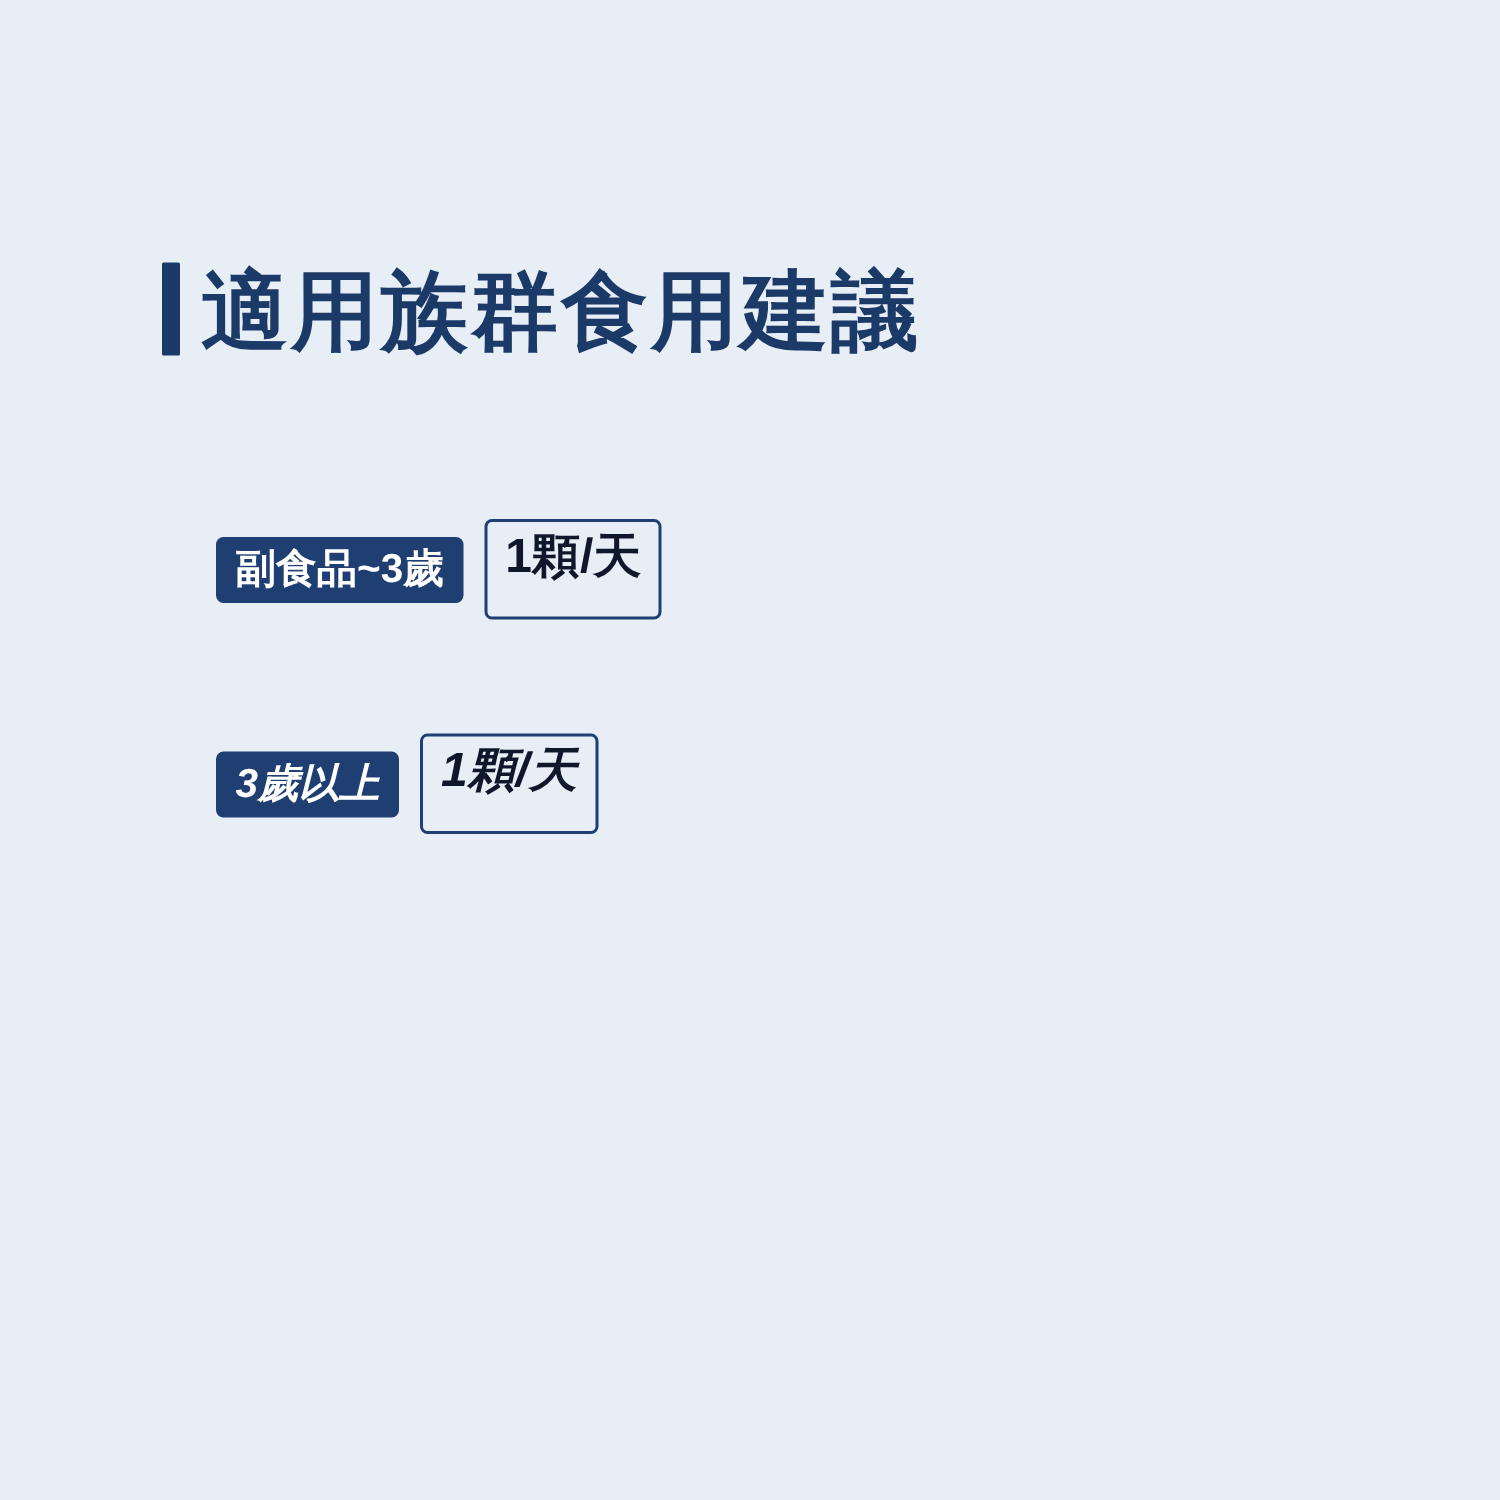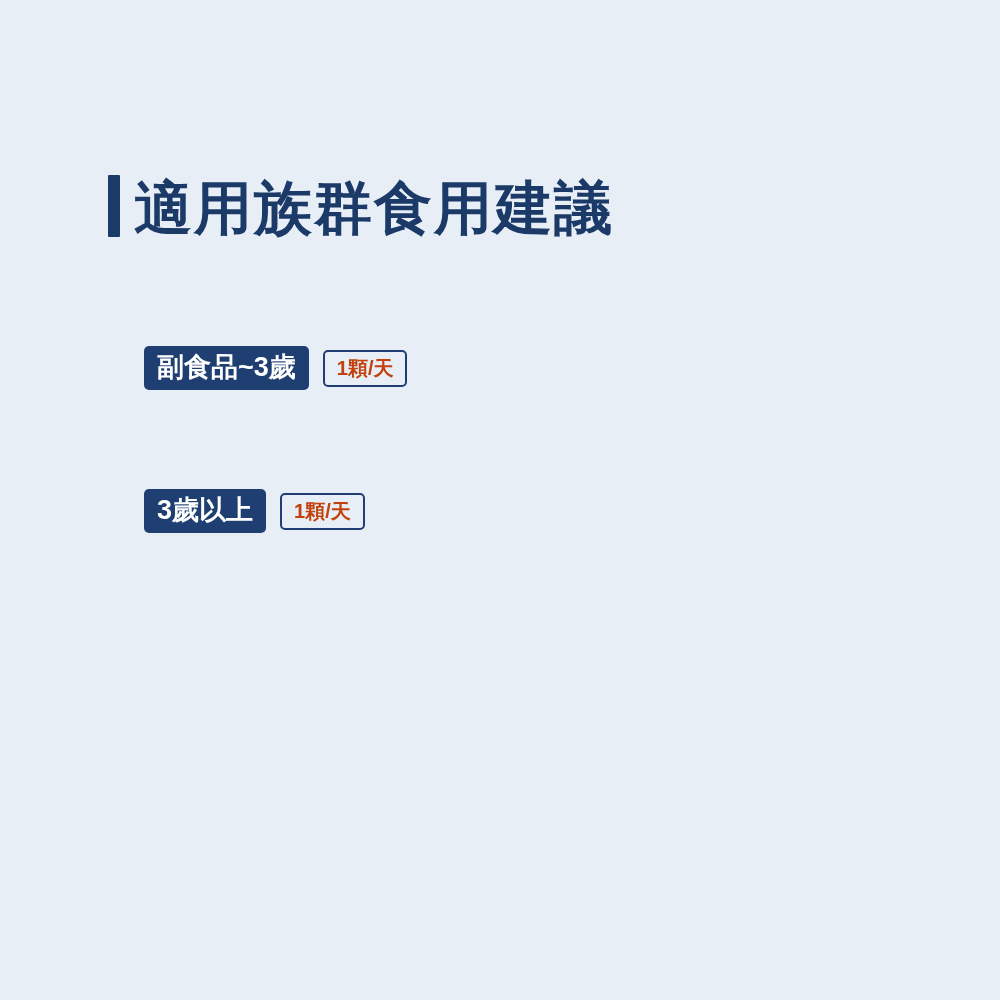--- a/index.html
+++ b/index.html
@@ -46,46 +46,46 @@
   }
 
   
   .section {
     position: absolute;
     left: 108px;
     width: 820px;
     margin-left: 36px;
   }
   .sec1 { top: 346px; }
-  .sec2 { top: 489px; }
+  .sec2 { top: 489px; font-style: italic; }
   .sec3 { top: 630px; }
 
   .tag-row {
     display: flex;
     align-items: center;
     gap: 14px;
   }
   .tag-solid {
     background: #1f3f72;
     color: #ffffff;
     font-size: 27px;
     font-weight: bold;
     line-height: 1;
     padding: 8px 13px 9px 13px;
     border-radius: 5px;
     white-space: nowrap;
   }
   .tag-outline {
     background: transparent;
-    color: #c2410c;
+    color: #0f172a;
     border: 2px solid #1f3f72;
-    font-size: 20px;
+    font-size: 32px;
     font-weight: bold;
     line-height: 1;
-    padding: 6px 12px 7px 12px;
+    padding: 6px 12px 25px 12px;
     border-radius: 5px;
     white-space: nowrap;
   }
   .desc {
     margin-top: 16px;
     font-size: 28px;
     line-height: 1.42;
     color: #354759;
     letter-spacing: 0.5px;
     white-space: pre-line;

